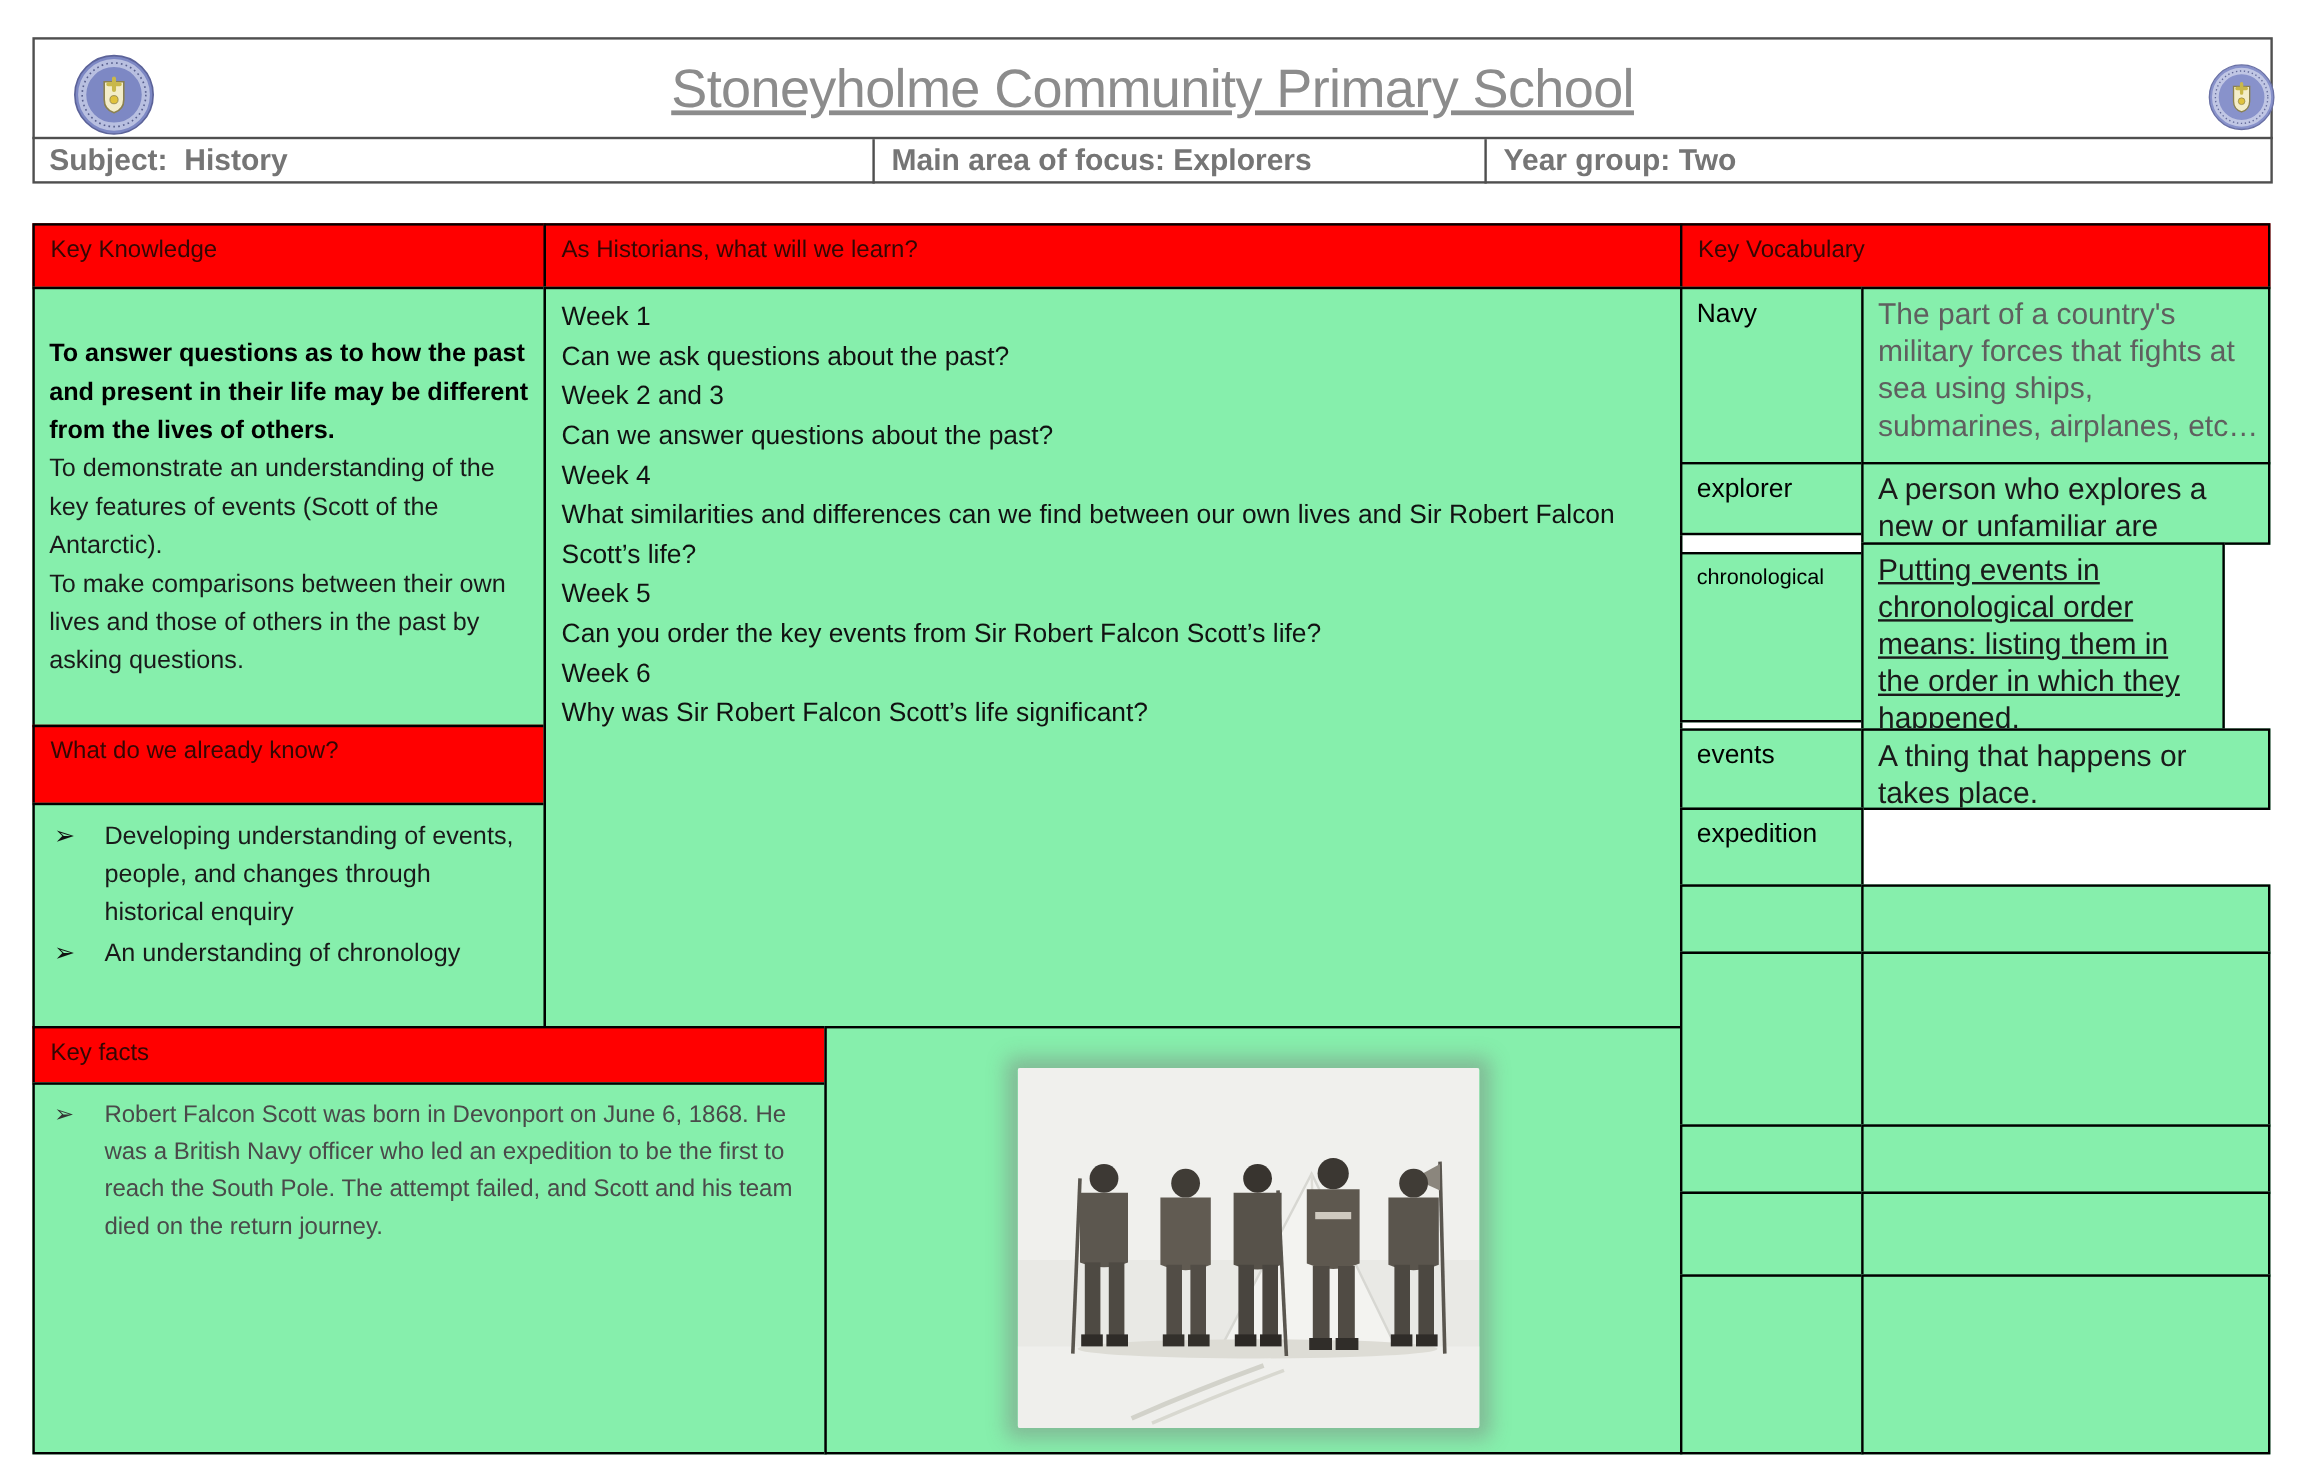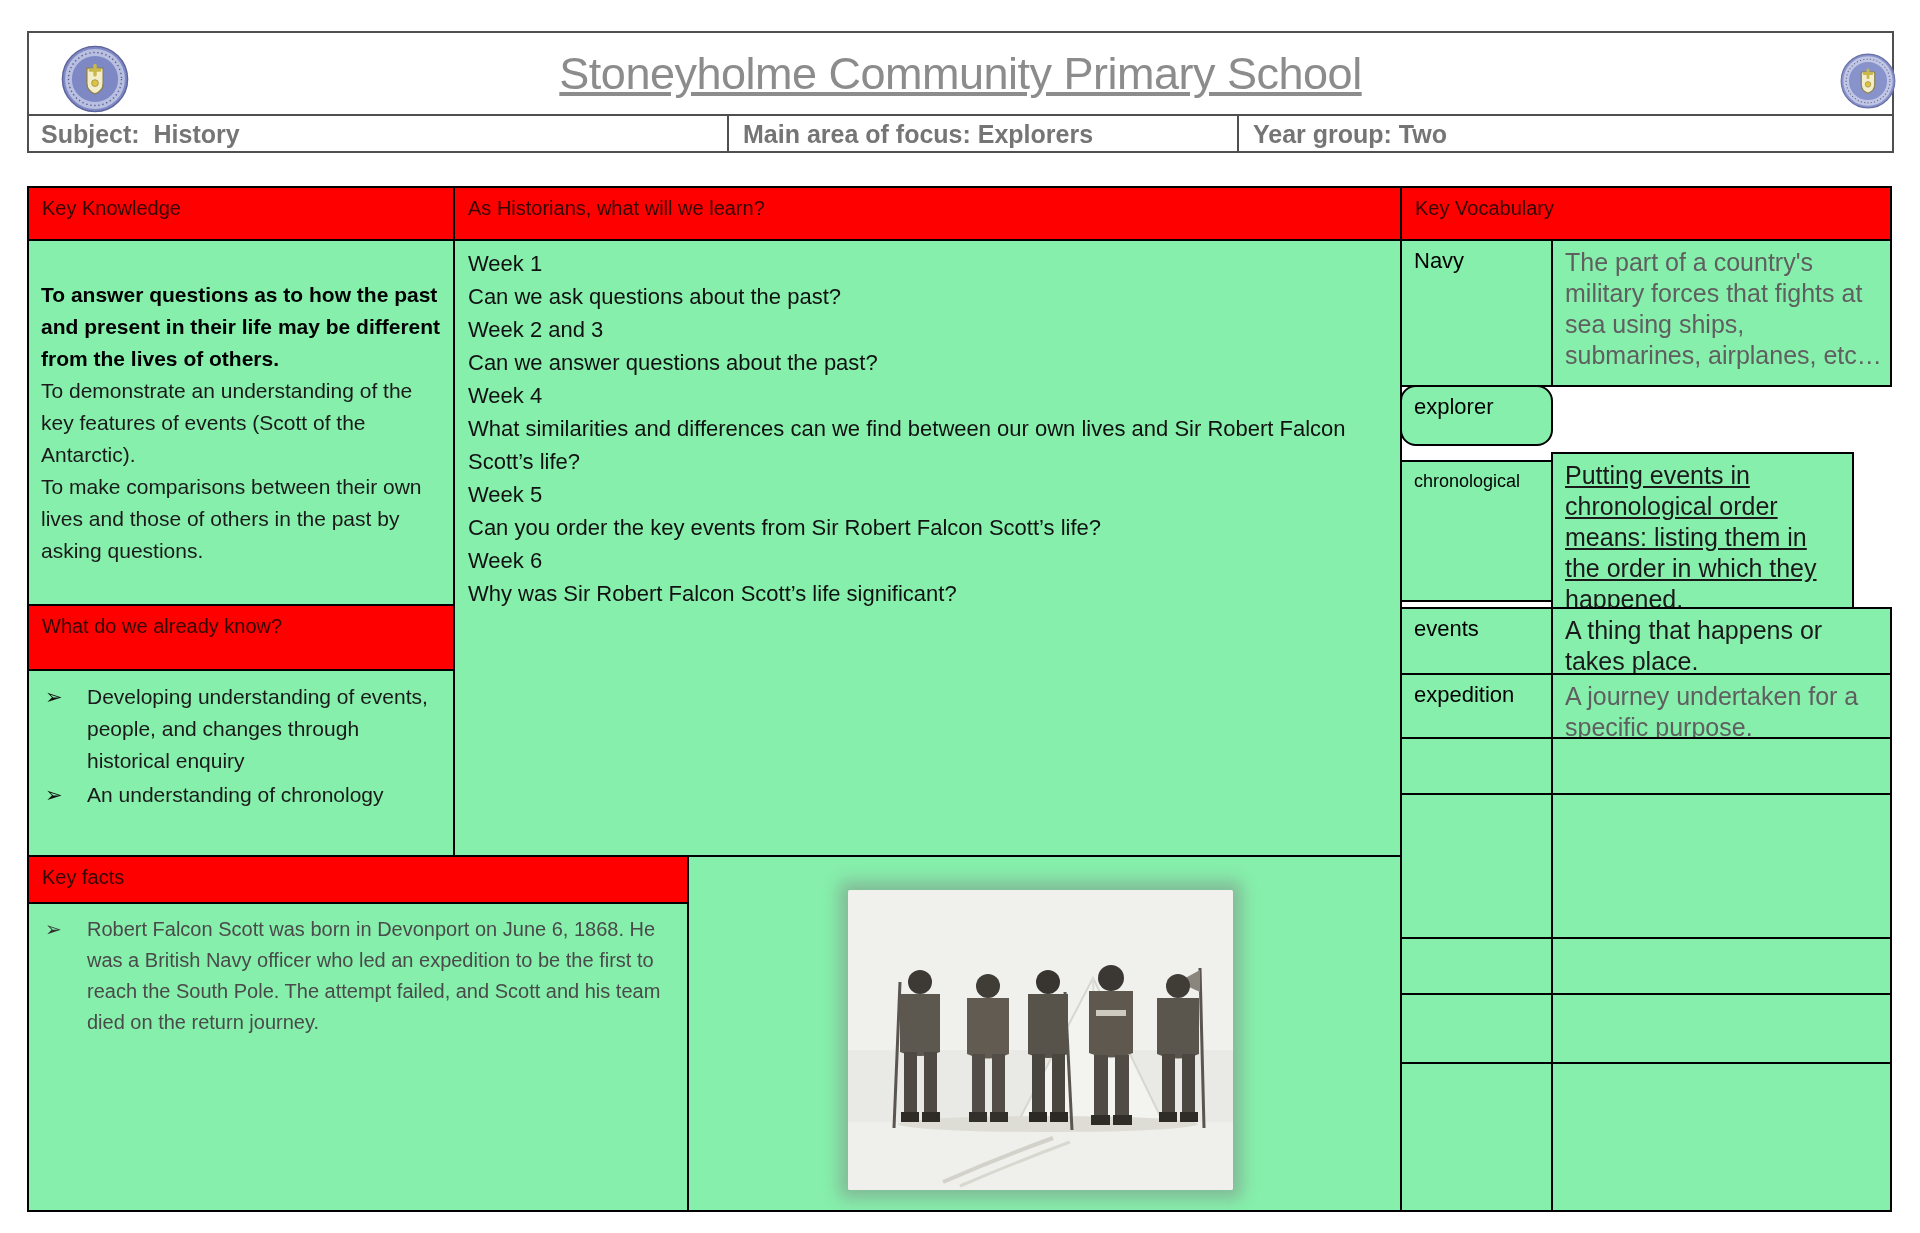--- a/index.html
+++ b/index.html
@@ -186,30 +186,30 @@
 
         <path d="M95 292 Q150 268 205 248" stroke="#d2d2ca" stroke-width="4" fill="none"></path>
         <path d="M112 296 Q168 272 222 252" stroke="#d8d8d0" stroke-width="3" fill="none"></path>
       </svg>
     </div>
   </div>
 
   <div class="abs cell vword" style="left:1400px;top:239px;width:153px;height:148px;">Navy</div>
   <div class="abs cell vdef muted" style="left:1551px;top:239px;width:341px;height:148px;">The part of a country's military forces that fights at sea using ships, submarines, airplanes, etc…</div>
 
-  <div class="abs cell vword" style="left:1400px;top:385px;width:153px;height:61px;border-radius:16px;">explorer</div>
+  <div class="abs cell vword" style="left:1400px;top:385px;width:153px;height:61px;">explorer</div>
+  <div class="abs cell vdef" style="left:1551px;top:385px;width:341px;height:69px;">A person who explores a new or unfamiliar are</div>
 
   <div class="abs cell vword small" style="left:1400px;top:460px;width:153px;height:142px;">chronological</div>
   <div class="abs cell vdef" style="left:1551px;top:452px;width:303px;height:157px;text-decoration:underline;">Putting events in chronological order means: listing them in the order in which they happened.</div>
 
   <div class="abs cell vword" style="left:1400px;top:607px;width:153px;height:68px;">events</div>
   <div class="abs cell vdef" style="left:1551px;top:607px;width:341px;height:68px;">A thing that happens or takes place.</div>
 
   <div class="abs cell vword" style="left:1400px;top:673px;width:153px;height:66px;">expedition</div>
-  <div class="abs cell vdef muted" style="left:1551px;top:673px;width:341px;height:66px;">A journey undertaken for a specific purpose.</div>
 
   <div class="abs cell" style="left:1400px;top:737px;width:153px;height:58px;"></div>
   <div class="abs cell" style="left:1551px;top:737px;width:341px;height:58px;"></div>
   <div class="abs cell" style="left:1400px;top:793px;width:153px;height:146px;"></div>
   <div class="abs cell" style="left:1551px;top:793px;width:341px;height:146px;"></div>
   <div class="abs cell" style="left:1400px;top:937px;width:153px;height:58px;"></div>
   <div class="abs cell" style="left:1551px;top:937px;width:341px;height:58px;"></div>
   <div class="abs cell" style="left:1400px;top:993px;width:153px;height:71px;"></div>
   <div class="abs cell" style="left:1551px;top:993px;width:341px;height:71px;"></div>
   <div class="abs cell" style="left:1400px;top:1062px;width:153px;height:150px;"></div>

